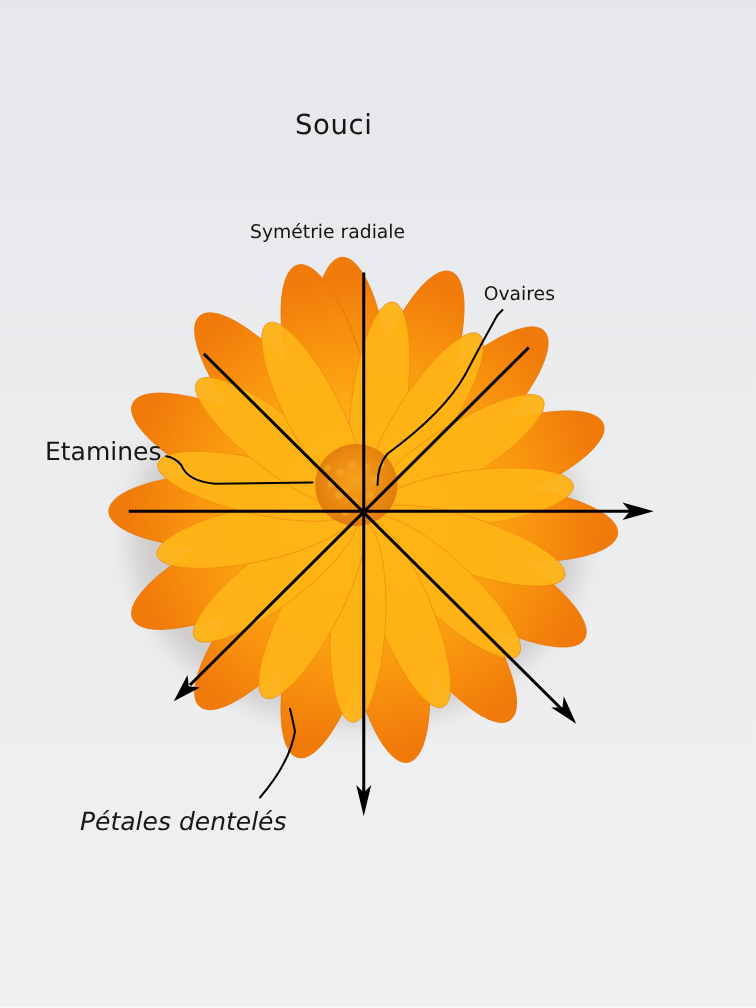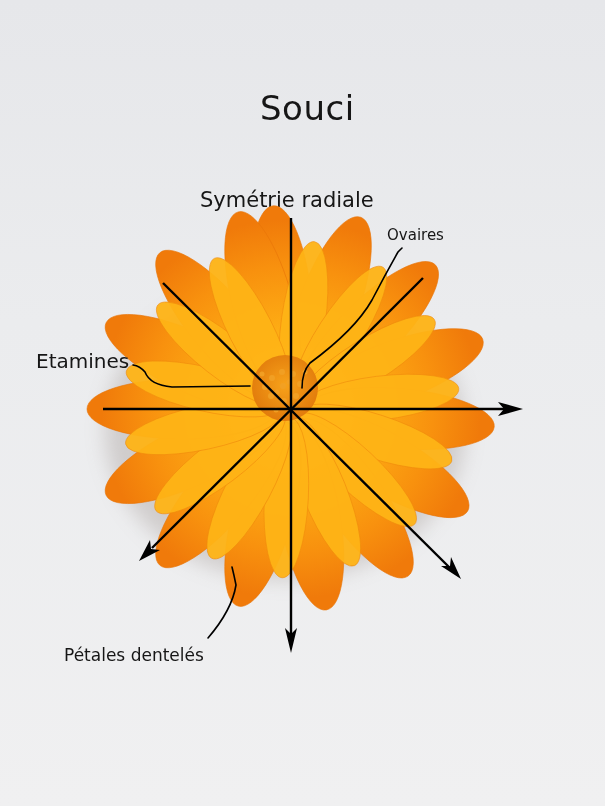--- a/index.html
+++ b/index.html
@@ -4,25 +4,25 @@
 <style>
   html, body { margin:0; padding:0; }
   body {
     width:605px; height:806px; overflow:hidden;
     background: linear-gradient(180deg, #e6e7ea 0%, #ebecee 40%, #f0f0f1 100%);
     position:relative;
     font-family: "DejaVu Sans", sans-serif;
     color:#111;
   }
   .label { position:absolute; white-space:nowrap; color:#161616; }
-  #title { left:236px; top:88px; font-size:34px; letter-spacing:0.5px;margin-left:24px; }
-  #subtitle { left:200px; top:188px; font-size:21px; }
+  #title { left:236px; top:88px; font-size:22px; letter-spacing:0.5px; }
+  #subtitle { left:200px; top:176px; font-size:15px; }
   #lbl-ovaires { left:387px; top:226px; font-size:15px;text-align:center; }
   #lbl-etamines { left:36px; top:349px; font-size:20px; }
-  #lbl-petales { left:64px; top:645px; font-size:17px; }
+  #lbl-petales { left:64px; top:645px; font-size:20px;font-style:italic; }
   svg.diagram { position:absolute; left:0; top:0; }
 </style>
 </head>
 <body>
 
 <div class="label" id="title">Souci</div>
 <div class="label" id="subtitle">Symétrie radiale</div>
 
 <svg class="diagram" width="605" height="806" viewBox="0 0 605 806">
   <defs>

